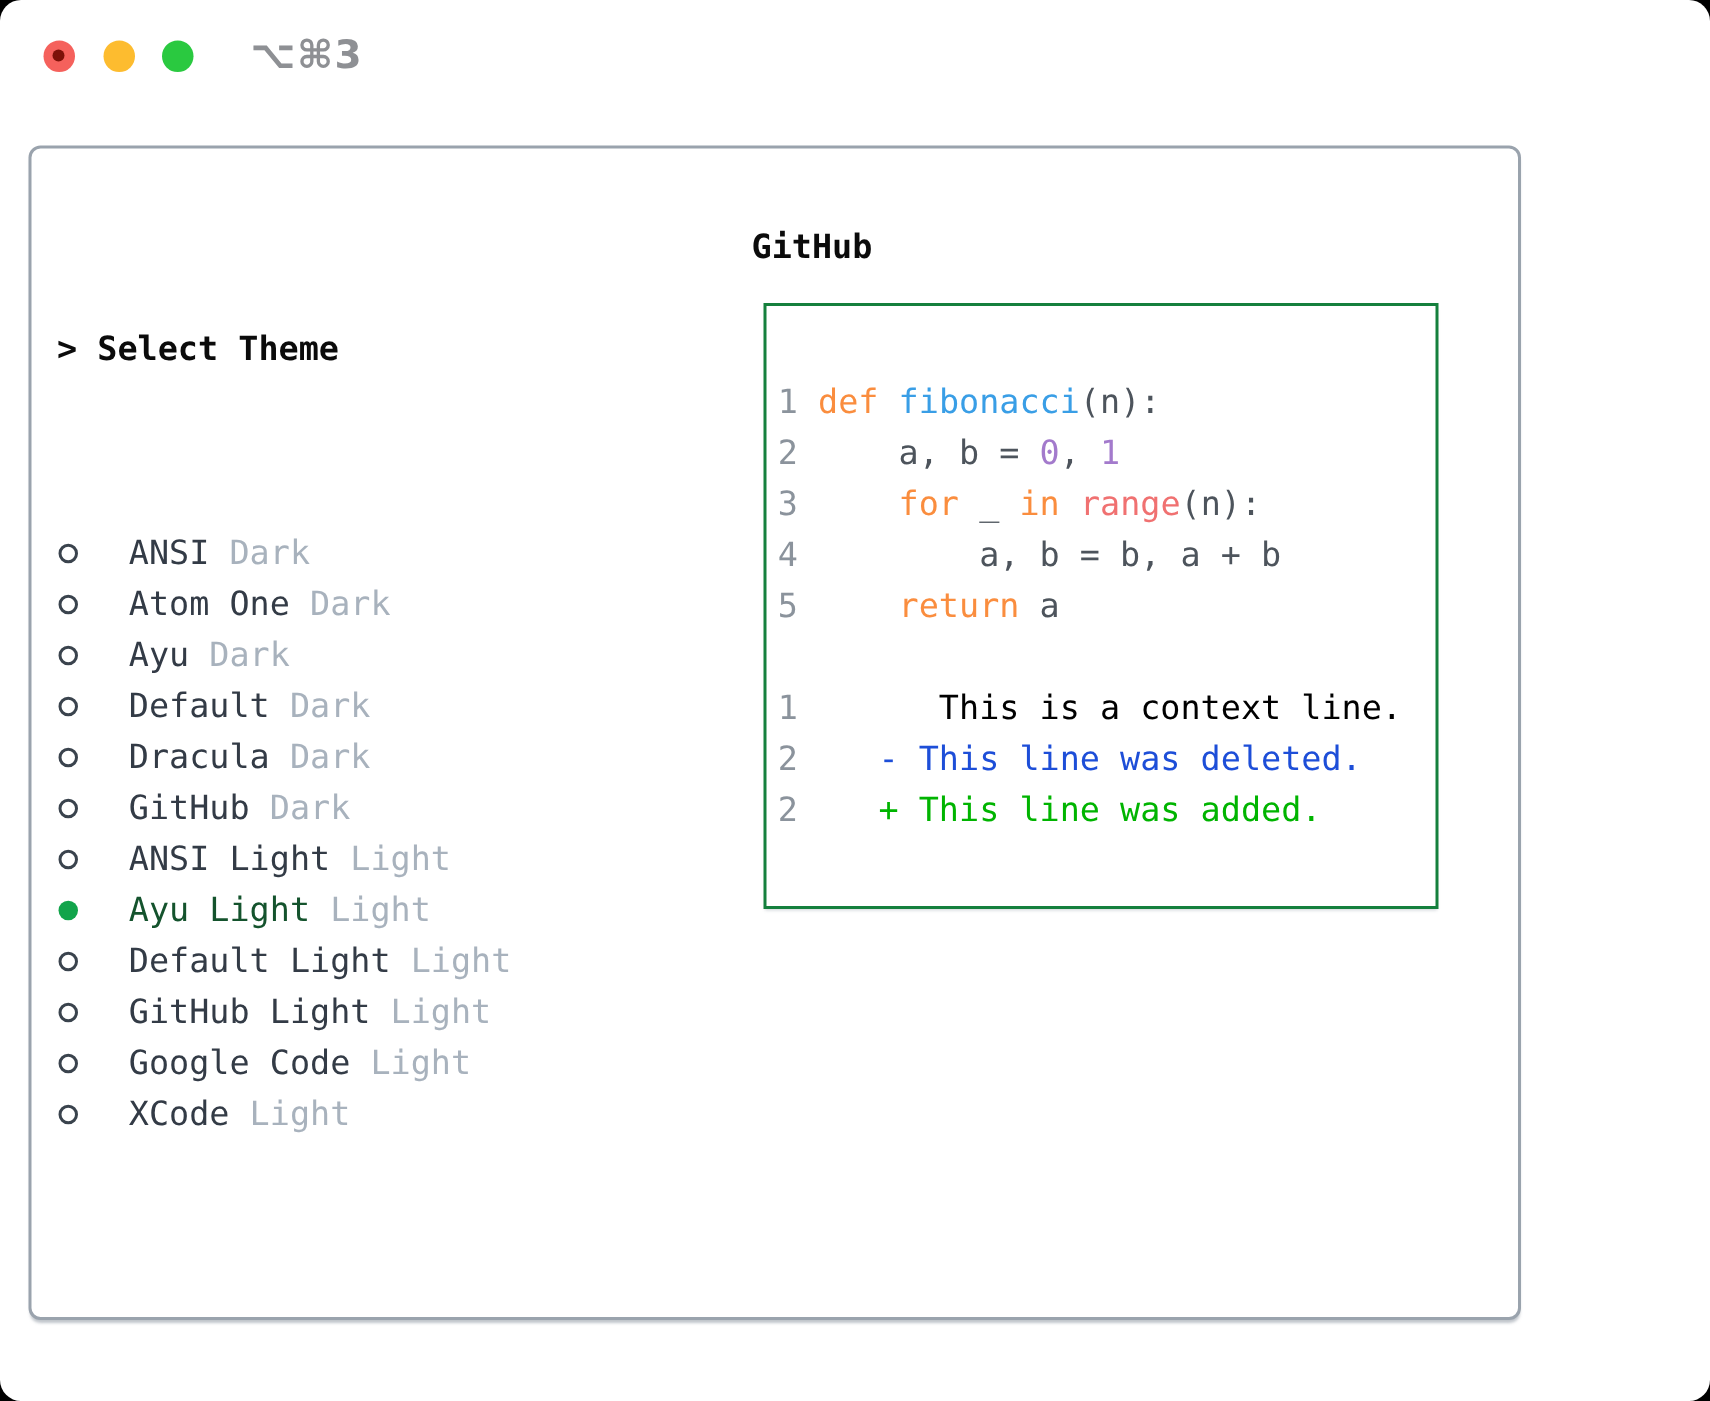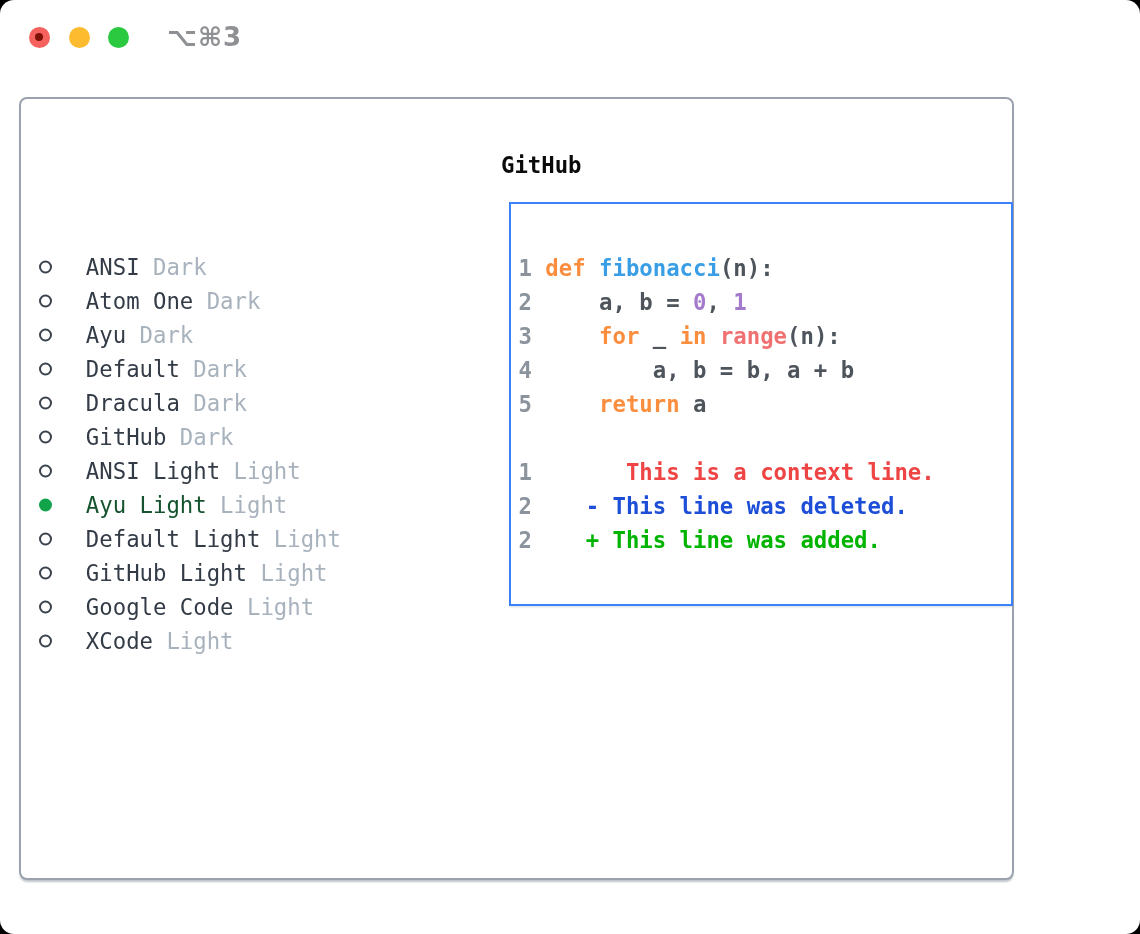--- a/index.html
+++ b/index.html
@@ -35,51 +35,52 @@
   .bullet::before { content:''; position:absolute; left:1px; top:50%; transform:translateY(-50%);
                     border-radius:50%; }
   .bullet.open::before { width:9px; height:9px; border:2px solid #3a434d; }
   .bullet.sel::before  { width:13px; height:13px; background:#12a44b; }
   .tname { color:#333b46;margin-left:21px; }
   .tname.selected { color:#14532d; }
   .tvariant { color:#a8b2bd; }
 
   
   .preview-title { position:absolute; left:480px; top:49px; font-weight:bold; color:#0b0b0b; }
-  .preview-box { position:absolute; left:488px; top:103px; width:504px; height:404px;
-                 border:2px solid #3b82f6; background:#fff;
-                 box-shadow:0 2px 2px -1px rgba(140,150,160,.35);font-weight:bold; }
+  .preview-box { position:absolute; left:488px; top:103px; width:450px; height:404px;
+                 border:2px solid #15803d; background:#fff;
+                 box-shadow:0 2px 2px -1px rgba(140,150,160,.35); }
   .code { position:absolute; left:7.5px; top:47px; }
   .s-ln  { color:#8b939c; }
   .s-kw  { color:#fa8d3e; }
   .s-fn  { color:#399ee6; }
   .s-call{ color:#f07171;margin-top:32px; }
   .s-num { color:#a37acc; }
   .s-txt { color:#4d545c; }
-  .s-ctx { color:#ef4444;margin-top:24px; }
+  .s-ctx { color:#000000;margin-top:24px; }
   .s-del { color:#1d4ed8; }
   .s-add { color:#00b400;text-align:right; }
 </style>
 </head>
 <body>
 
 <div class="window">
 
   <div class="titlebar">
     <span class="tl red">
       <span class="dot"></span>
     </span>
     <span class="tl yellow"></span>
     <span class="tl green"></span>
     <span class="wtitle">⌥⌘3</span>
   </div>
 
   <div class="panel mono">
 
     <div class="sidebar">
+      <div class="line hdr"><span class="cell2 caret">&gt;</span><span>Select Theme</span></div>
 
       <div id="theme-list"><div class="line"><span class="bullet open"></span><span class="tname">ANSI</span><span class="tvariant"> Dark</span></div><div class="line"><span class="bullet open"></span><span class="tname">Atom One</span><span class="tvariant"> Dark</span></div><div class="line"><span class="bullet open"></span><span class="tname">Ayu</span><span class="tvariant"> Dark</span></div><div class="line"><span class="bullet open"></span><span class="tname">Default</span><span class="tvariant"> Dark</span></div><div class="line"><span class="bullet open"></span><span class="tname">Dracula</span><span class="tvariant"> Dark</span></div><div class="line"><span class="bullet open"></span><span class="tname">GitHub</span><span class="tvariant"> Dark</span></div><div class="line"><span class="bullet open"></span><span class="tname">ANSI Light</span><span class="tvariant"> Light</span></div><div class="line"><span class="bullet sel"></span><span class="tname selected">Ayu Light</span><span class="tvariant"> Light</span></div><div class="line"><span class="bullet open"></span><span class="tname">Default Light</span><span class="tvariant"> Light</span></div><div class="line"><span class="bullet open"></span><span class="tname">GitHub Light</span><span class="tvariant"> Light</span></div><div class="line"><span class="bullet open"></span><span class="tname">Google Code</span><span class="tvariant"> Light</span></div><div class="line"><span class="bullet open"></span><span class="tname">XCode</span><span class="tvariant"> Light</span></div></div>
 
       <div class="line"></div>
 
       
 
       
 
       

